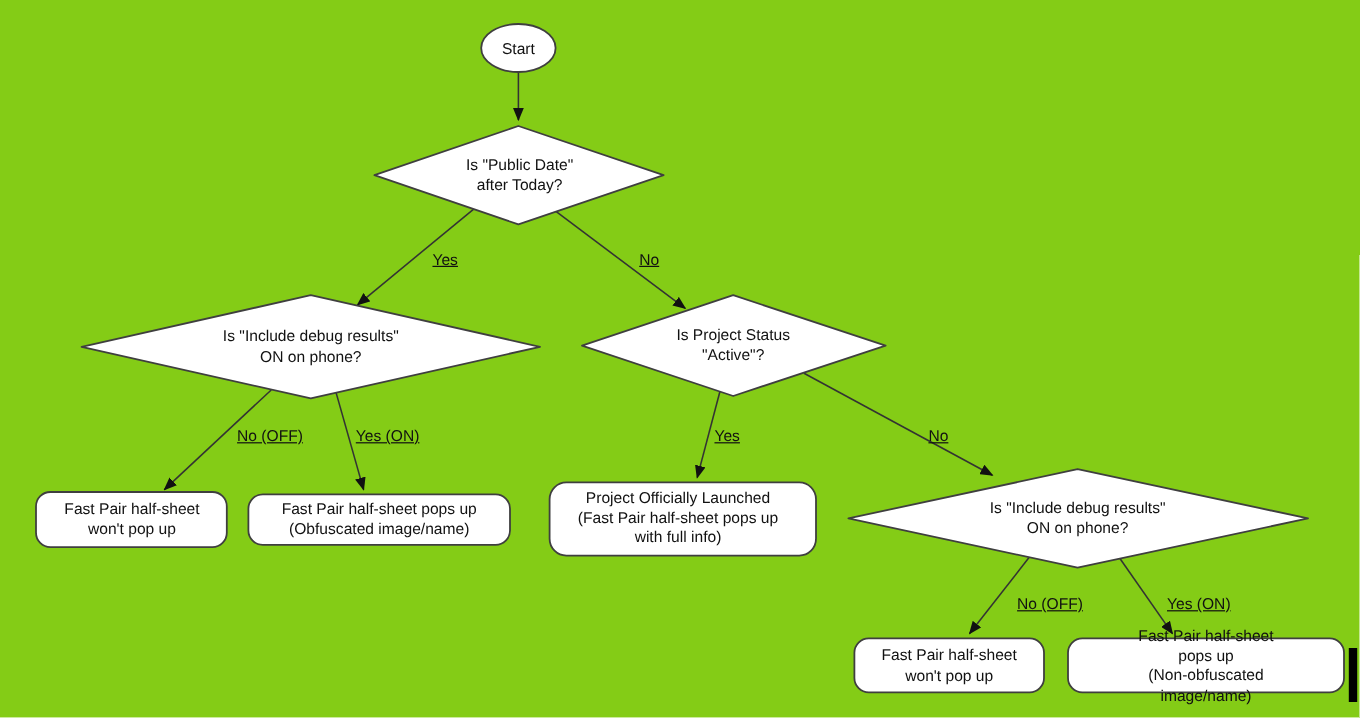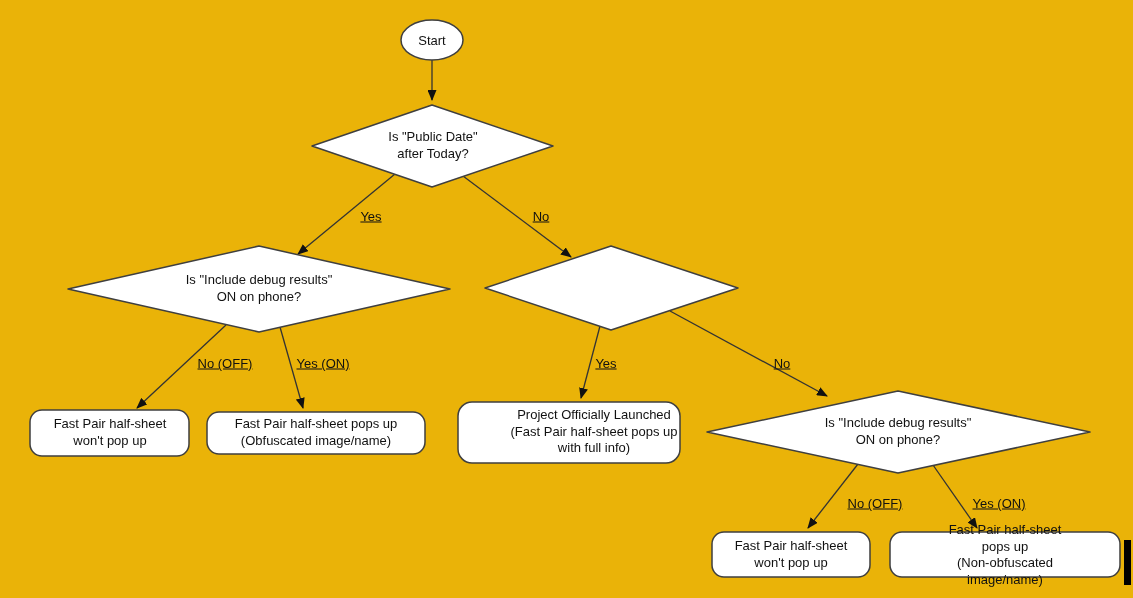--- a/index.html
+++ b/index.html
@@ -5,21 +5,21 @@
   html, body {
     margin: 0;
     padding: 0;
     background: #ffffff;
     font-family: "Liberation Sans", sans-serif;
   }
   .canvas {
     position: relative;
     width: 1133px;
     height: 598px;
-    background: #eab308;
+    background: #84cc16;
     overflow: hidden;
   }
   .canvas svg {
     position: absolute;
     left: 0;
     top: 0;
   }
   .node-label {
     position: absolute;
     transform: translate(-50%, -50%);
@@ -84,27 +84,29 @@
       <rect x="712" y="532" width="158" height="45" rx="12"></rect>
       <rect x="890" y="532" width="230" height="45" rx="12"></rect>
     </g>
   </svg>
 
   <div class="node-label" style="left:432px; top:41px;">Start</div>
   <div class="node-label" style="left:433px; top:146px;">Is "Public Date"
 after Today?</div>
   <div class="node-label" style="left:259px; top:289px;">Is "Include debug results"
 ON on phone?</div>
+  <div class="node-label" style="left:611px; top:288px;">Is Project Status
+"Active"?</div>
   <div class="node-label" style="left:898px; top:432px;">Is "Include debug results"
 ON on phone?</div>
   <div class="node-label" style="left:110px; top:433px;">Fast Pair half-sheet
 won't pop up</div>
   <div class="node-label" style="left:316px; top:433px;">Fast Pair half-sheet pops up
 (Obfuscated image/name)</div>
-  <div class="node-label" style="left:594px; top:432px;text-align:center;">Project Officially Launched
+  <div class="node-label" style="left:565px; top:432px;text-align:center;">Project Officially Launched
 (Fast Pair half-sheet pops up
 with full info)</div>
   <div class="node-label" style="left:791px; top:555px;">Fast Pair half-sheet
 won't pop up</div>
   <div class="node-label" style="left:1005px; top:555px;">Fast Pair half-sheet pops up
 (Non-obfuscated image/name)</div>
 
   <div class="edge-label" style="left:371px; top:216px;">Yes</div>
   <div class="edge-label" style="left:541px; top:216px;">No</div>
   <div class="edge-label" style="left:225px; top:363px;">No (OFF)</div>

